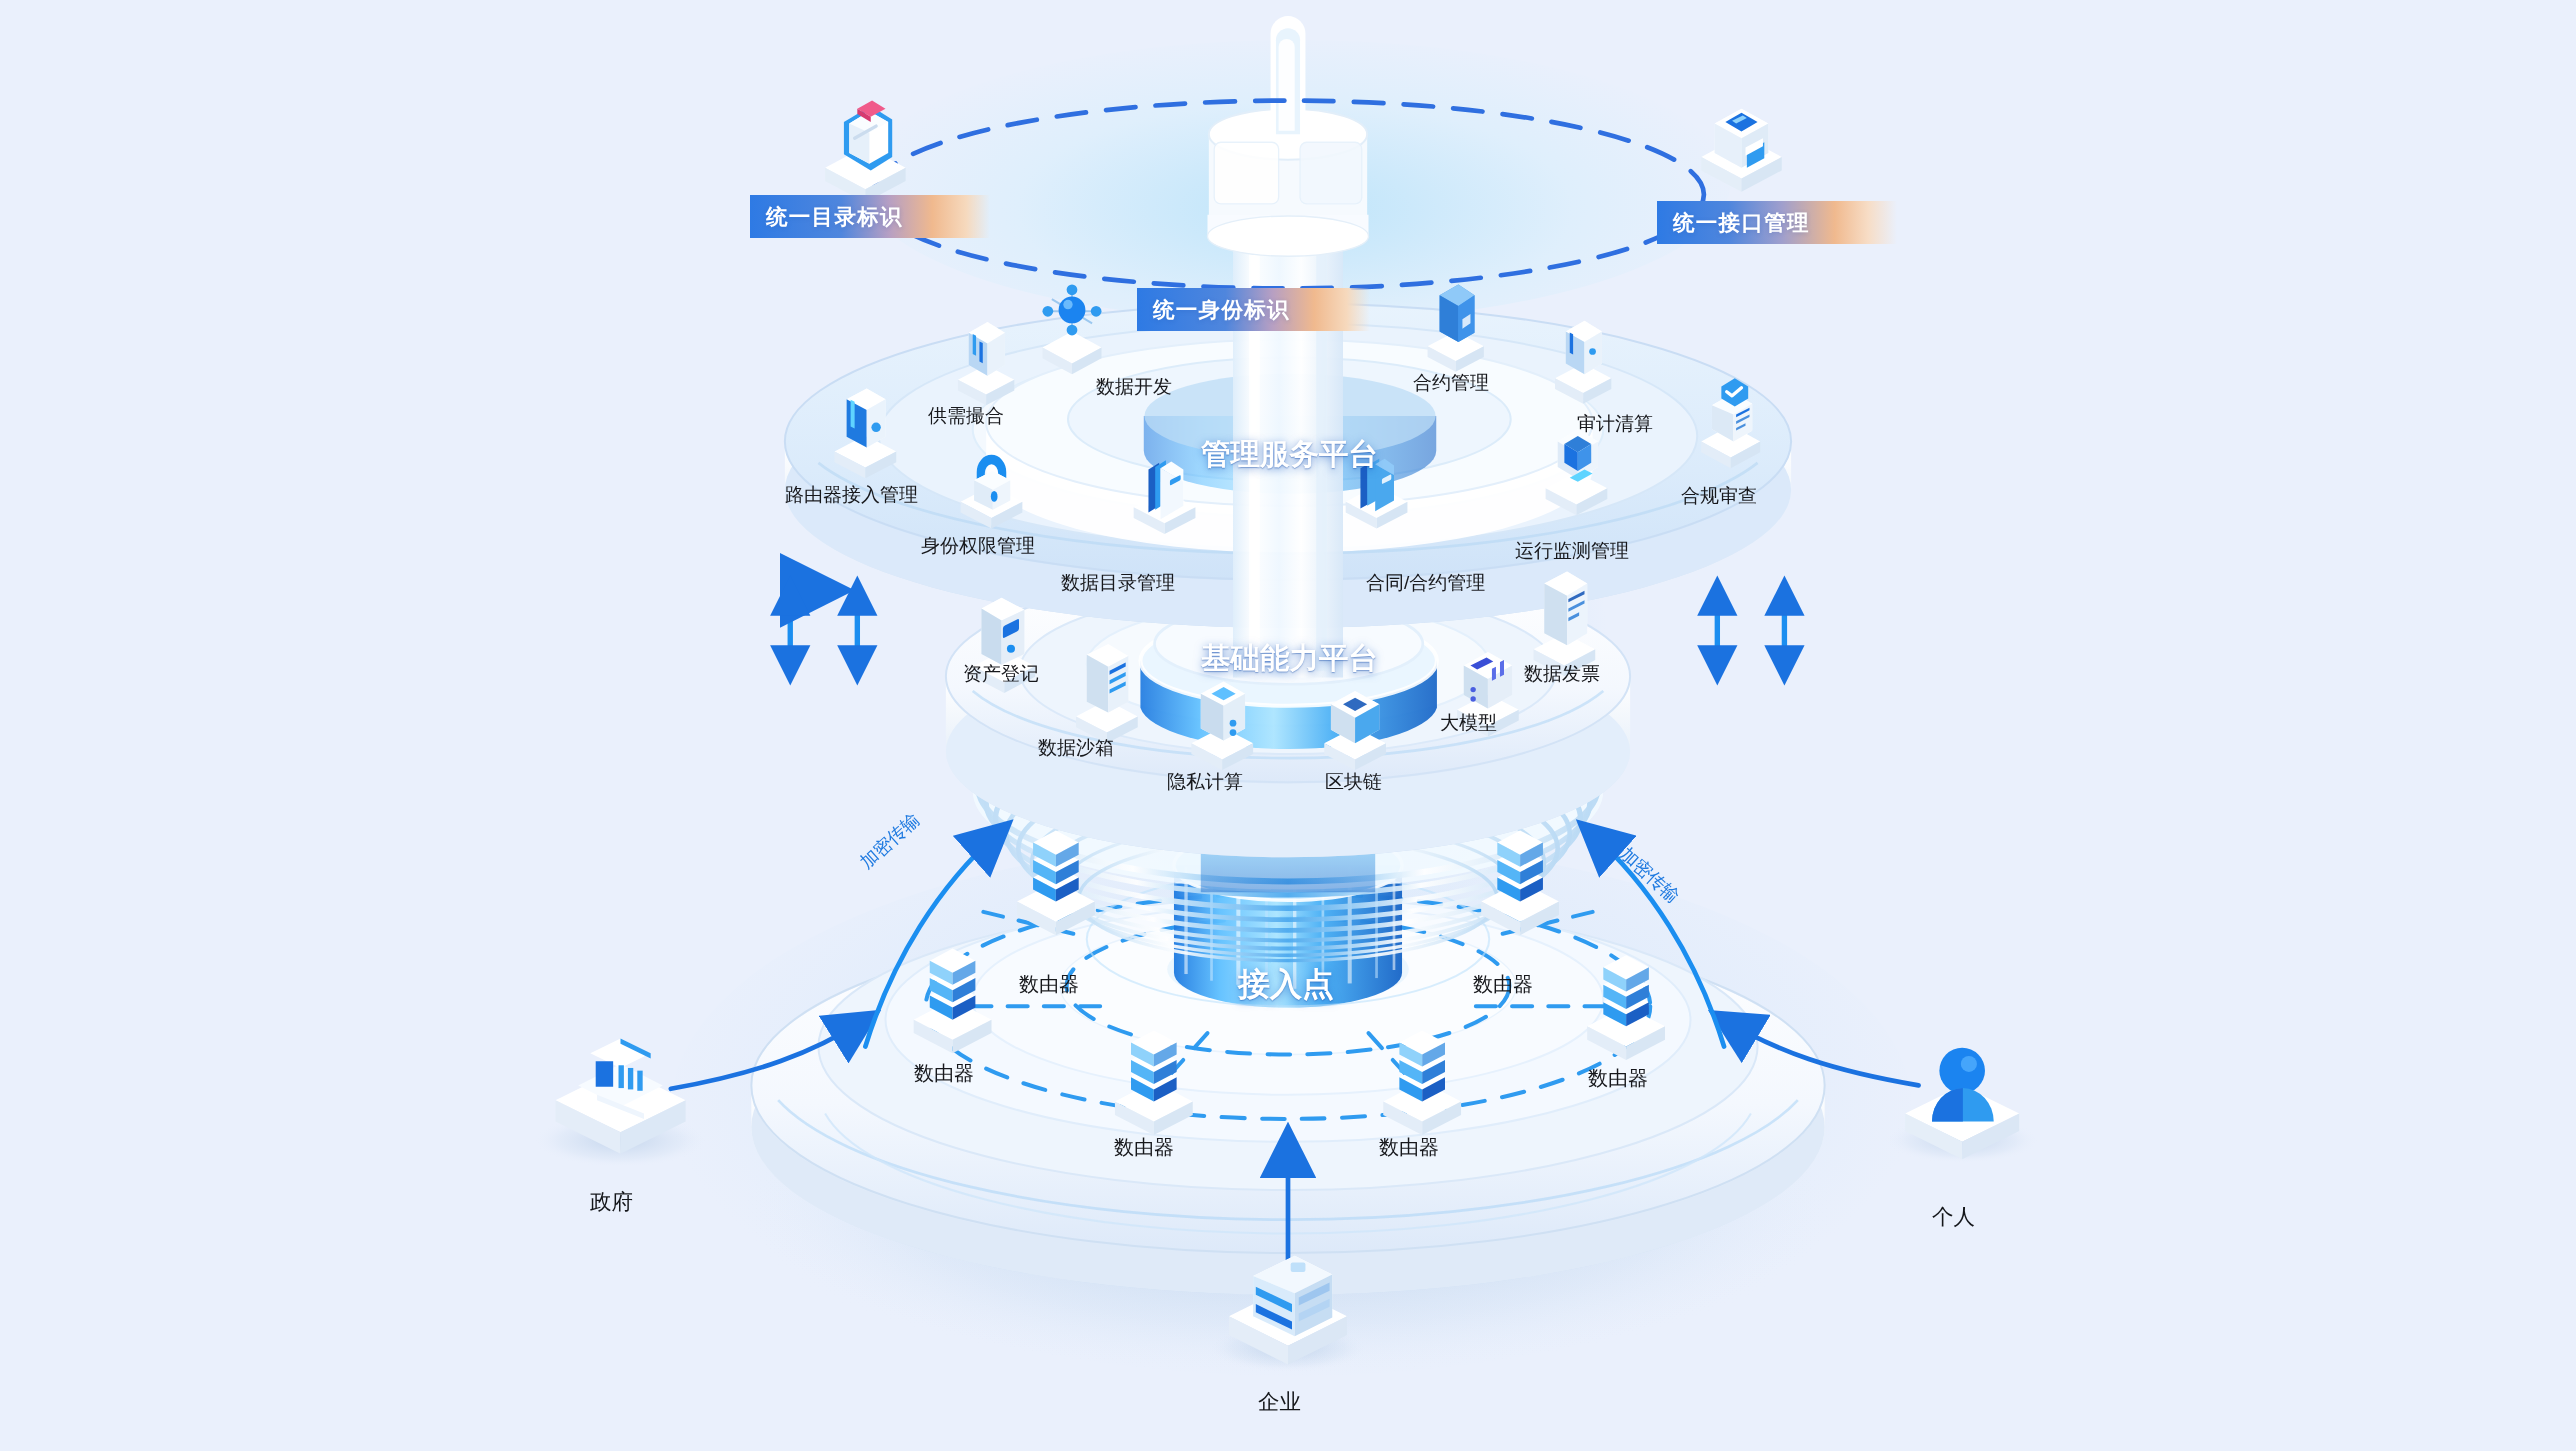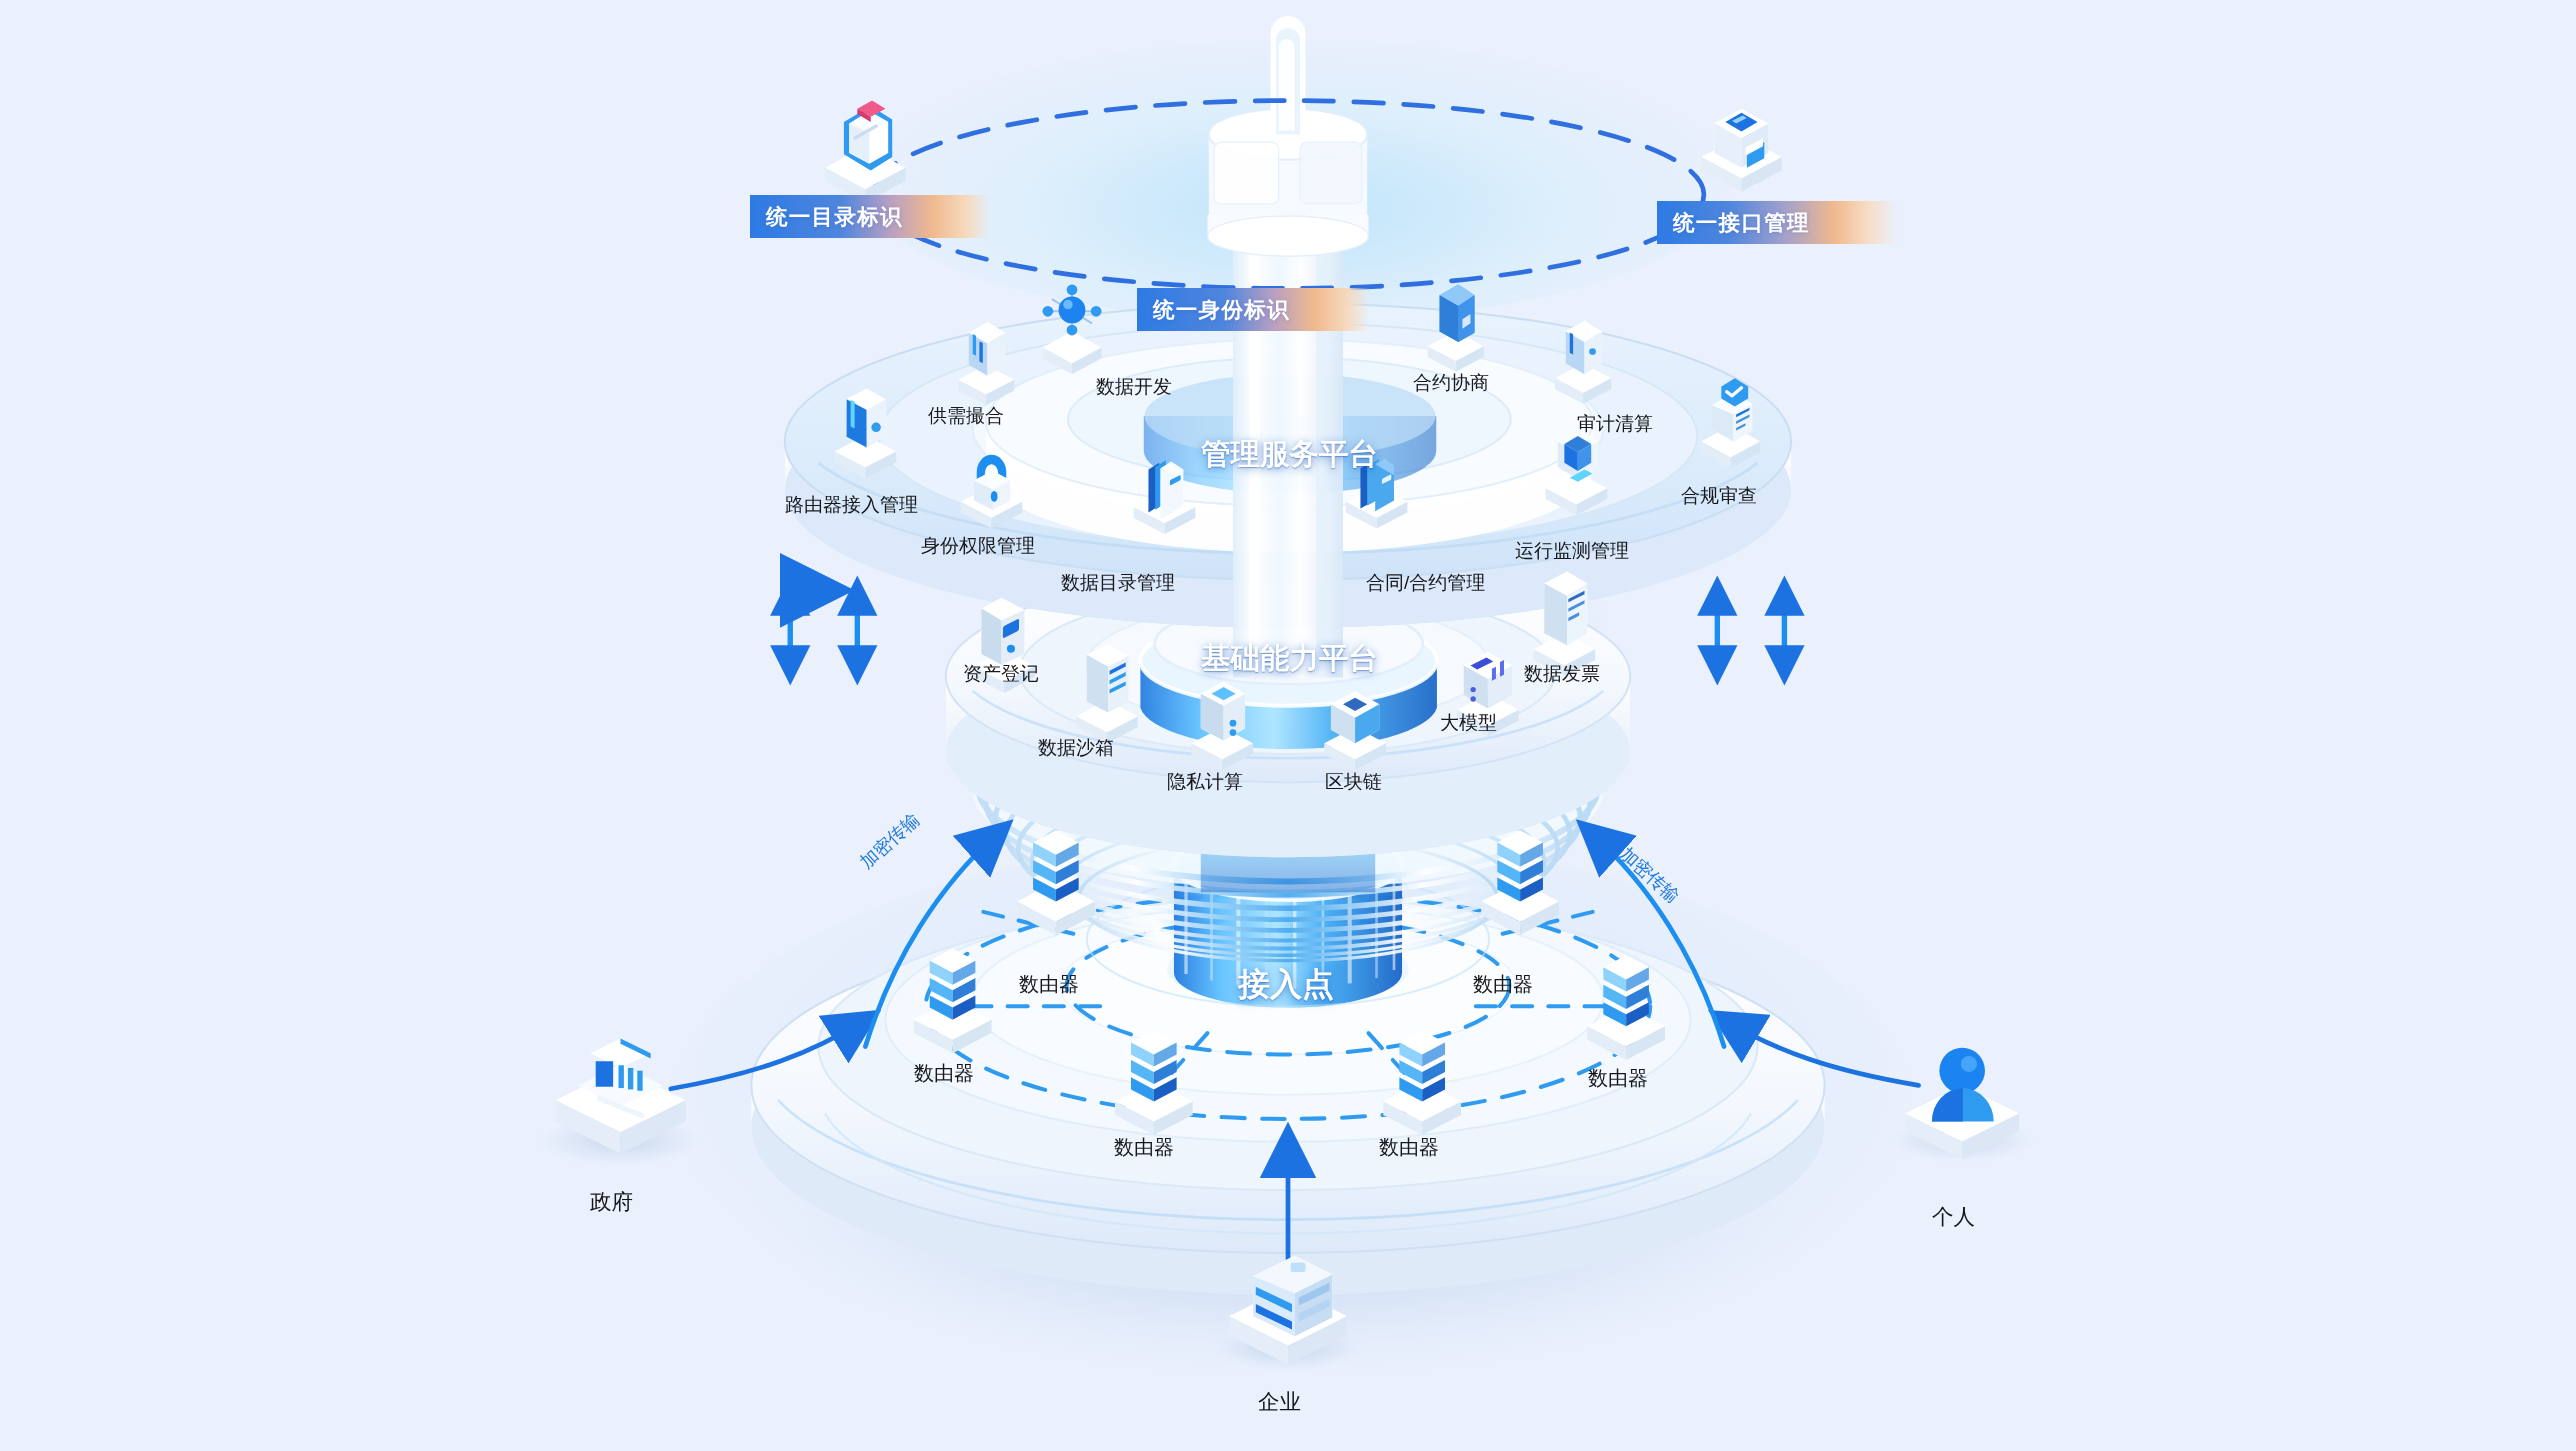--- a/index.html
+++ b/index.html
@@ -671,24 +671,24 @@
   <div class="ribbon right-anchor" style="left:1657px;top:201px;width:208px;">
     <span>统一接口管理</span>
   </div>
 
   <div class="plat-label" style="left:1201px;top:435px;font-size:29.5px;">管理服务平台</div>
 
   <div class="plat-label" style="left:1201px;top:639px;font-size:29.5px;">基础能力平台</div>
 
   <div class="plat-label" style="left:1238px;top:963px;font-size:32px;">接入点</div>
 
-  <div class="node-label" style="left:785px;top:482px;margin-top:10px;">路由器接入管理</div>
+  <div class="node-label" style="left:785px;top:482px;">路由器接入管理</div>
   <div class="node-label" style="left:928px;top:403px;">供需撮合</div>
   <div class="node-label" style="left:1062px;top:374px;margin-left:34px;">数据开发</div>
-  <div class="node-label" style="left:1413px;top:370px;">合约协商</div>
+  <div class="node-label" style="left:1413px;top:370px;">合约管理</div>
   <div class="node-label" style="left:1577px;top:411px;">审计清算</div>
   <div class="node-label" style="left:1681px;top:483px;">合规审查</div>
   <div class="node-label" style="left:921px;top:533px;">身份权限管理</div>
   <div class="node-label" style="left:1061px;top:570px;">数据目录管理</div>
   <div class="node-label" style="left:1366px;top:570px;">合同/合约管理</div>
   <div class="node-label" style="left:1515px;top:538px;">运行监测管理</div>
 
   <div class="node-label" style="left:963px;top:661px;">资产登记</div>
   <div class="node-label" style="left:1038px;top:735px;">数据沙箱</div>
   <div class="node-label" style="left:1167px;top:769px;">隐私计算</div>

